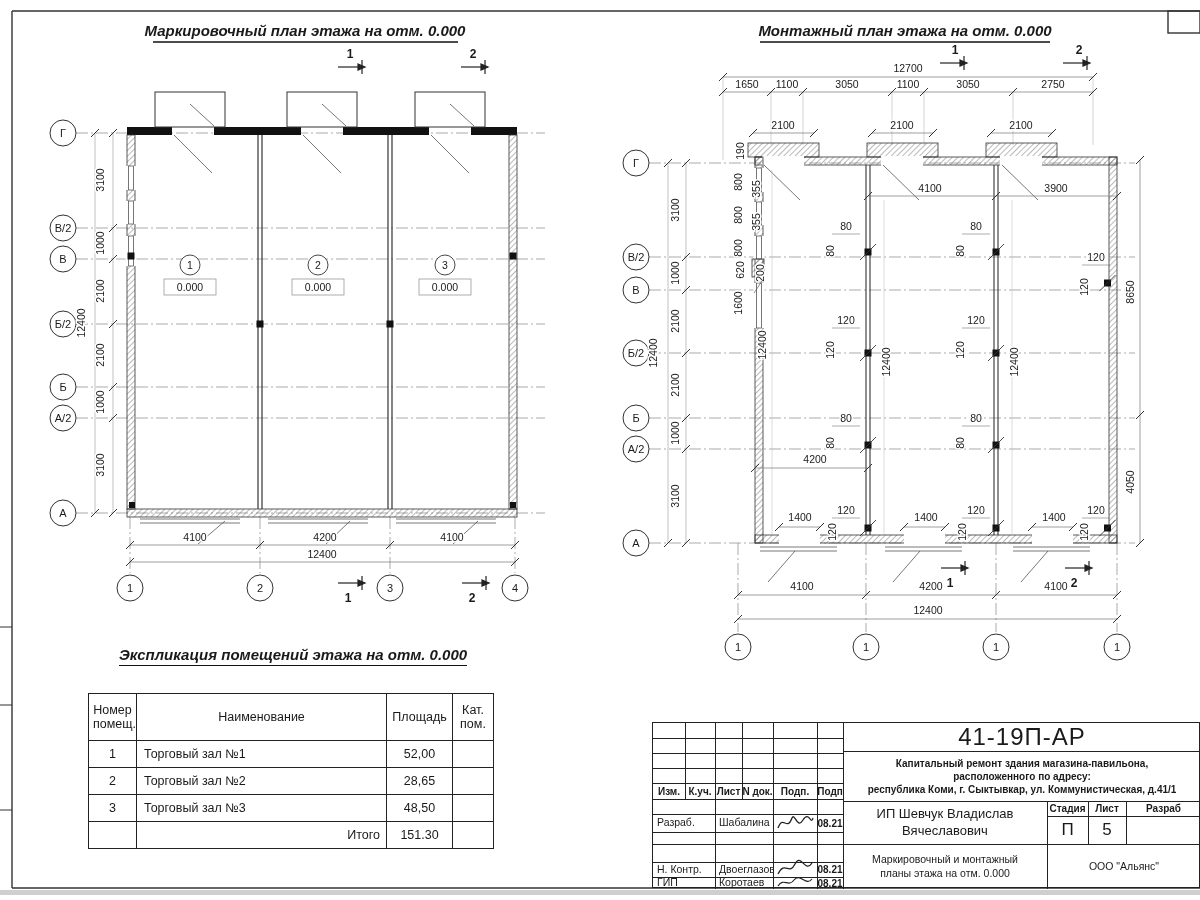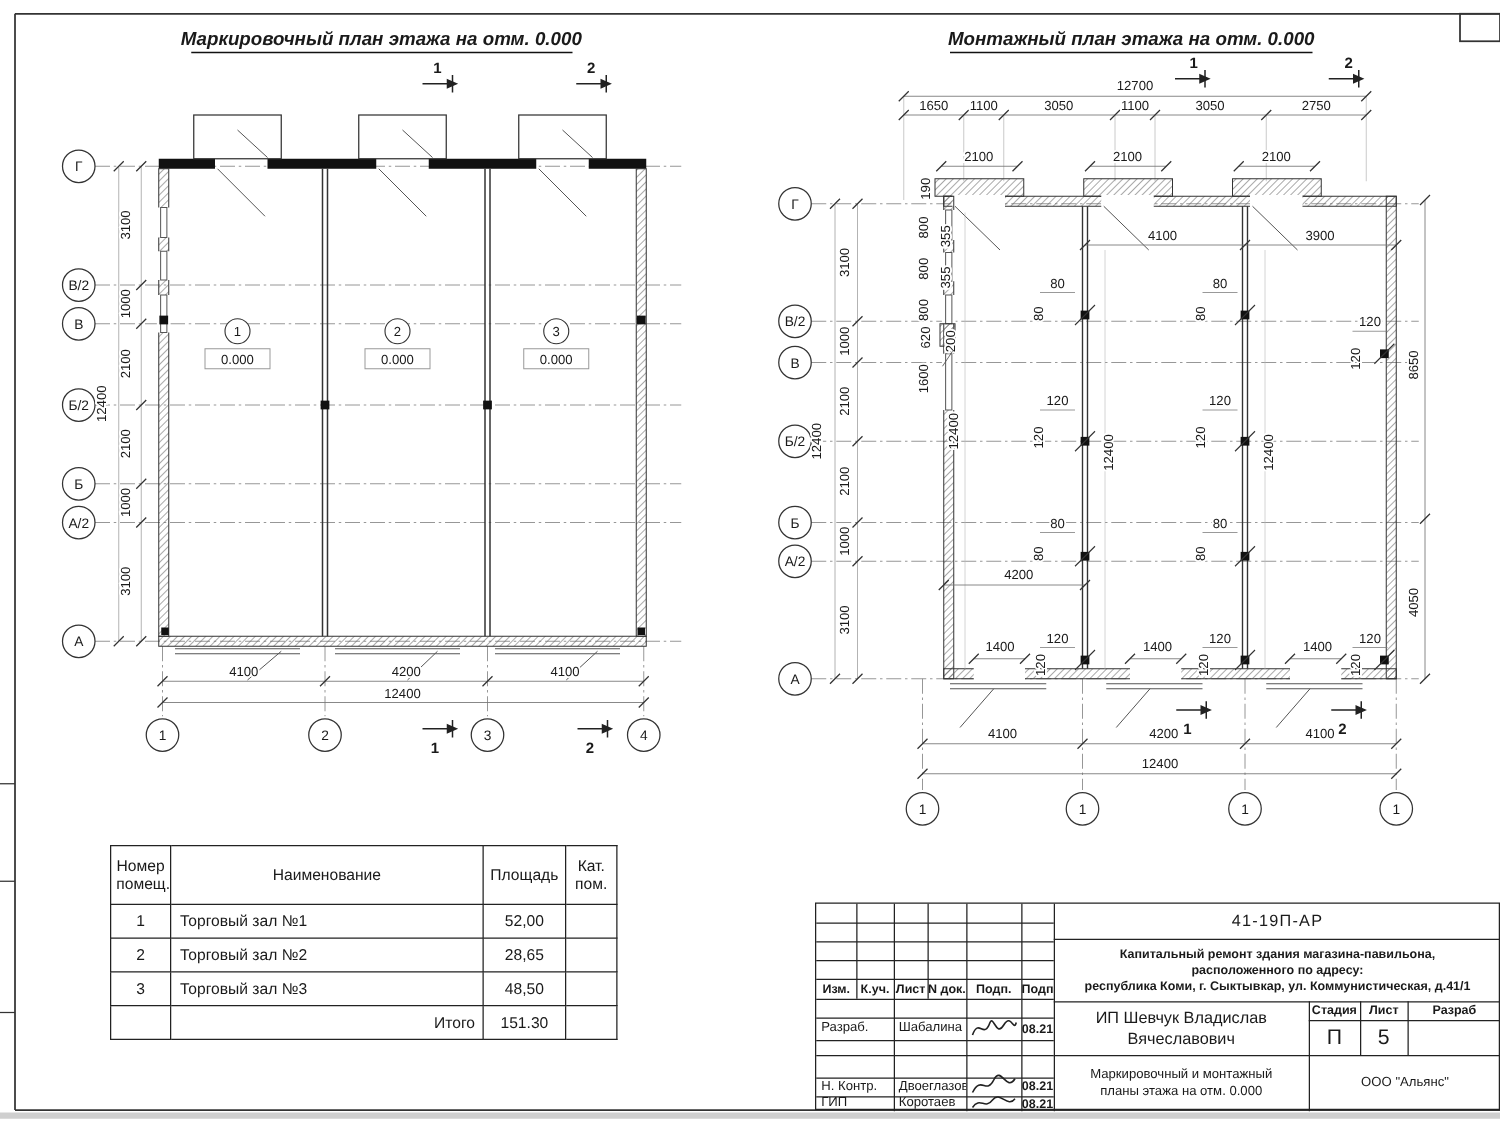--- a/index.html
+++ b/index.html
@@ -24,21 +24,21 @@
   .rt td.tot{text-align:right;padding-right:6px;}
 
   
   .tb{position:absolute;left:652px;top:722px;width:548px;height:166px;border:1.6px solid #222;
       box-sizing:border-box;font-size:10.5px;}
   .tb .vl{position:absolute;width:0;border-left:1.2px solid #222;}
   .tb .hl{position:absolute;height:0;border-top:1.2px solid #222;}
   .tb .c{position:absolute;display:flex;align-items:center;justify-content:center;
          text-align:center;white-space:pre-line;line-height:1.3;overflow:hidden;}
   .tb .l{justify-content:flex-start;padding-left:4px;box-sizing:border-box;text-align:right;}
-  .tb .code{font-size:13px;letter-spacing:1px;}
+  .tb .code{font-size:24px;letter-spacing:1px;}
   .tb .big{font-size:17px;}
   .tb .cl{font-size:13px;}
   .tb .sm{font-size:10px;font-weight:bold;}
 </style>
 </head>
 <body>
 
 <div class="sheet">
 
 <svg width="1200" height="900" viewBox="0 0 1200 900" style="position:absolute;left:0;top:0;">
@@ -476,20 +476,23 @@
           <line x1="1089" y1="561" x2="1089" y2="575"></line>
     </g>
     <text class="secnum" x="955" y="54">1</text>
     <text class="secnum" x="1079" y="54">2</text>
     <text class="secnum" x="950" y="587">1</text>
     <text class="secnum" x="1074" y="587">2</text>
   </g>
 </svg>
 
 <div class="rt">
+  <div class="rt-title">
+    <span>Экспликация помещений этажа на отм. 0.000</span>
+  </div>
   <table>
     <colgroup>
           <col style="width:48px">
           <col style="width:250px">
           <col style="width:66px">
           <col style="width:41px">
         </colgroup>
     <tbody>
           <tr>
       <th>Номер

